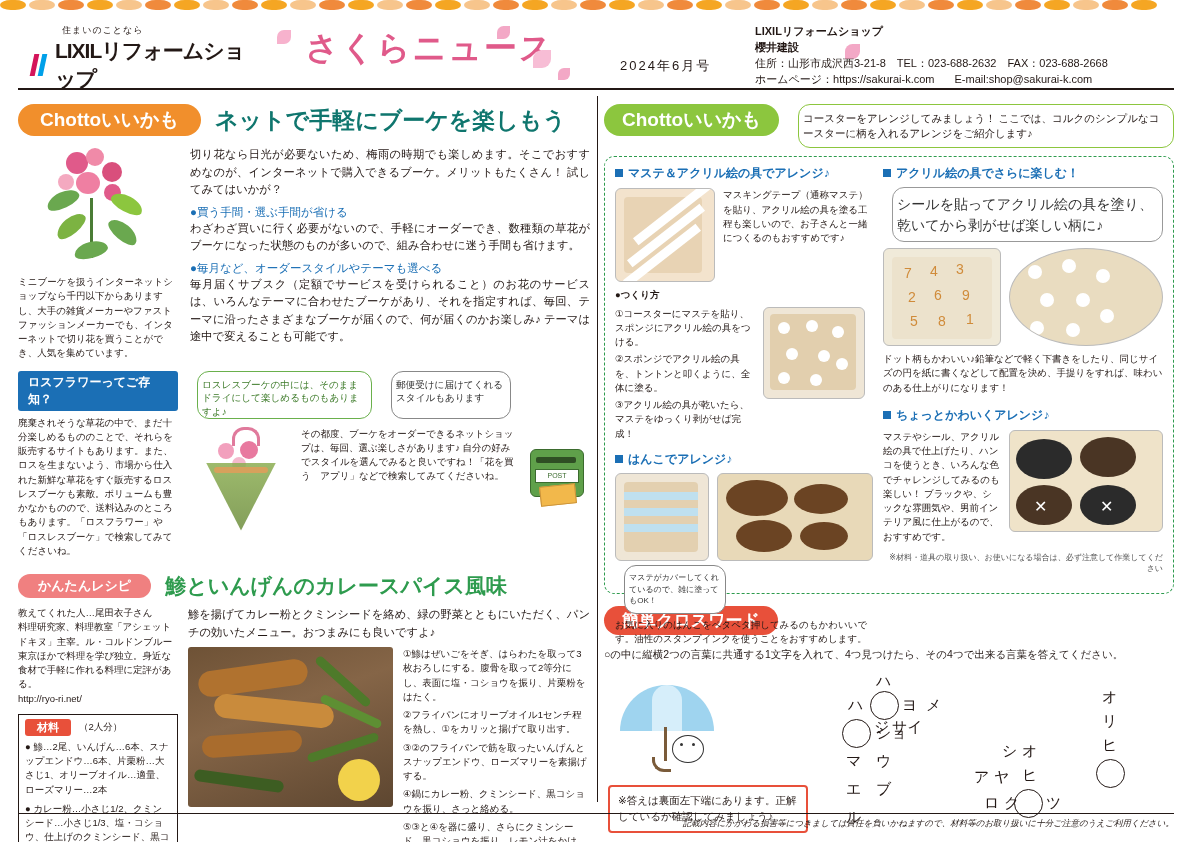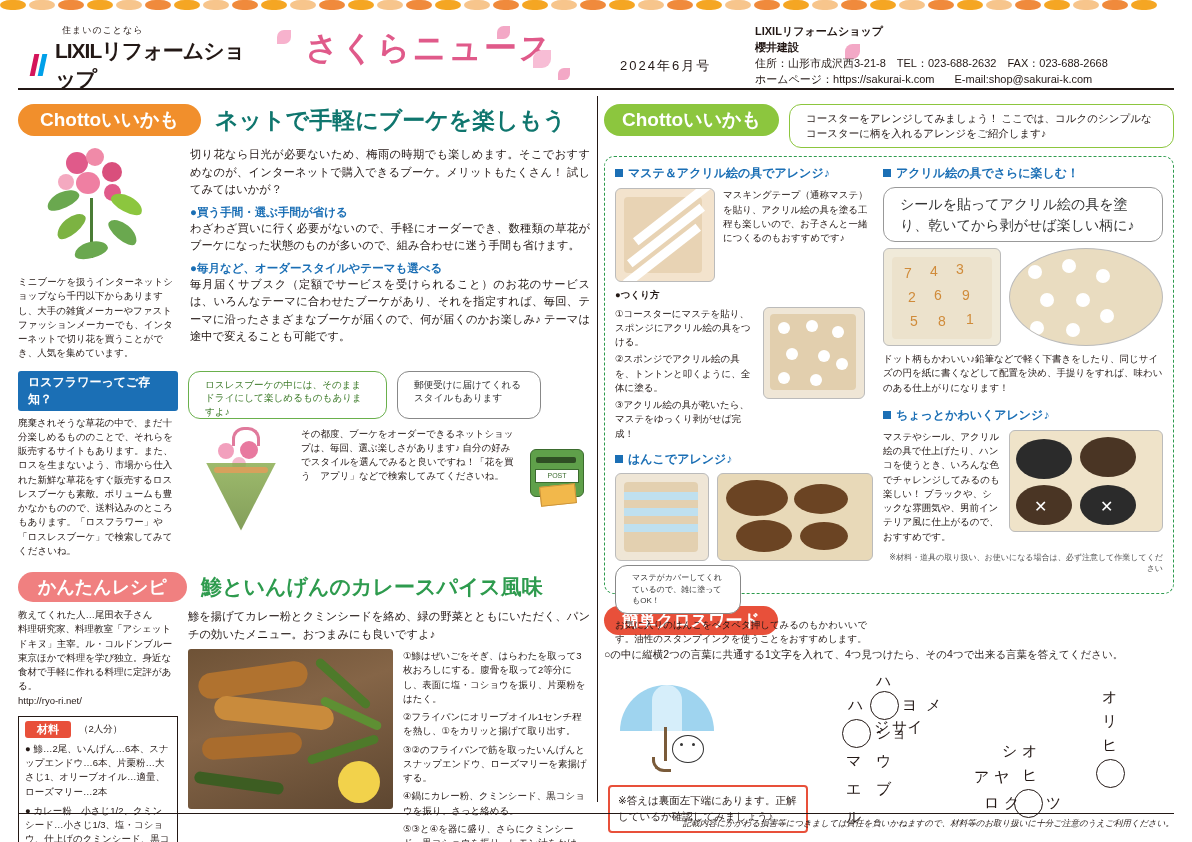--- a/index.html
+++ b/index.html
@@ -44,46 +44,46 @@
   .left-col{position:absolute;left:18px;top:96px;width:572px;}
   .right-col{position:absolute;left:604px;top:96px;width:570px;}
   .vline{position:absolute;left:597px;top:96px;bottom:40px;width:1px;background:#231815;}
 
   
   .badge-orange{display:inline-block;background:#f18f2c;color:#fff;border-radius:16px;
       padding:3px 22px;font-size:19px;font-weight:bold;letter-spacing:0px;}
   .badge-green{display:inline-block;background:#8cc63e;color:#fff;border-radius:16px;
       padding:3px 18px;font-size:19px;font-weight:bold;}
   .badge-pink{display:inline-block;background:#f08080;color:#fff;border-radius:16px;
-      padding:3px 20px;font-size:18px;font-weight:bold;}
+      padding:3px 20px;font-size:13px;font-weight:bold;}
   .badge-red{display:inline-block;background:#e8503a;color:#fff;border-radius:16px;
       padding:3px 18px;font-size:17px;font-weight:bold;}
 
   .h-row{display:flex;align-items:center;gap:14px;}
   .h-main{font-size:23px;font-weight:bold;color:#0f766e;}
   .h-main-green{font-size:21px;font-weight:bold;color:#2e9b4e;}
 
   
   .body-txt{font-size:11.3px;line-height:1.55;text-align:justify;}
-  .lead{color:#1b6fb5;font-weight:bold;font-size:11.5px;}
+  .lead{color:#1b6fb5;font-weight:normal;font-size:11.5px;}
   .small{font-size:9.5px;line-height:1.5;}
   .tiny{font-size:8px;line-height:1.4;}
 
   
   .rose-box{width:150px;height:125px;position:relative;}
   .rose-stem{position:absolute;left:72px;top:52px;width:3px;height:60px;background:#4a7c35;}
   .petal{position:absolute;border-radius:50%;}
   .leafy{position:absolute;width:34px;height:16px;background:#6aa84f;border-radius:50% 50% 50% 50%/60% 60% 40% 40%;}
 
   .blue-band{background:#1b6fb5;color:#fff;font-size:12px;font-weight:bold;
       padding:3px 10px;display:inline-block;border-radius:3px;}
 
   
   .bubble{border:1.3px solid #4aa3d6;border-radius:12px;background:#fff;
-      font-size:9.6px;line-height:1.45;padding:6px 16px;position:relative;color:#1b5e8c;}
+      font-size:9.6px;line-height:1.45;padding:6px 4px;position:relative;color:#1b5e8c;margin-left:9px;}
   .bubble.green{border-color:#6ab04c;color:#3c7a28;font-family:Liberation Serif, serif;}
   .bubble.gray{border-color:#888;color:#333;}
 
   
   .ing-title{background:#e8503a;color:#fff;font-size:11px;font-weight:bold;
       padding:1px 12px;border-radius:3px;display:inline-block;}
   .recipe-photo{width:205px;height:160px;border-radius:3px;position:relative;overflow:hidden;
       background:linear-gradient(160deg,#6e5236 0%,#856547 40%,#5d4630 100%);}
 
   

